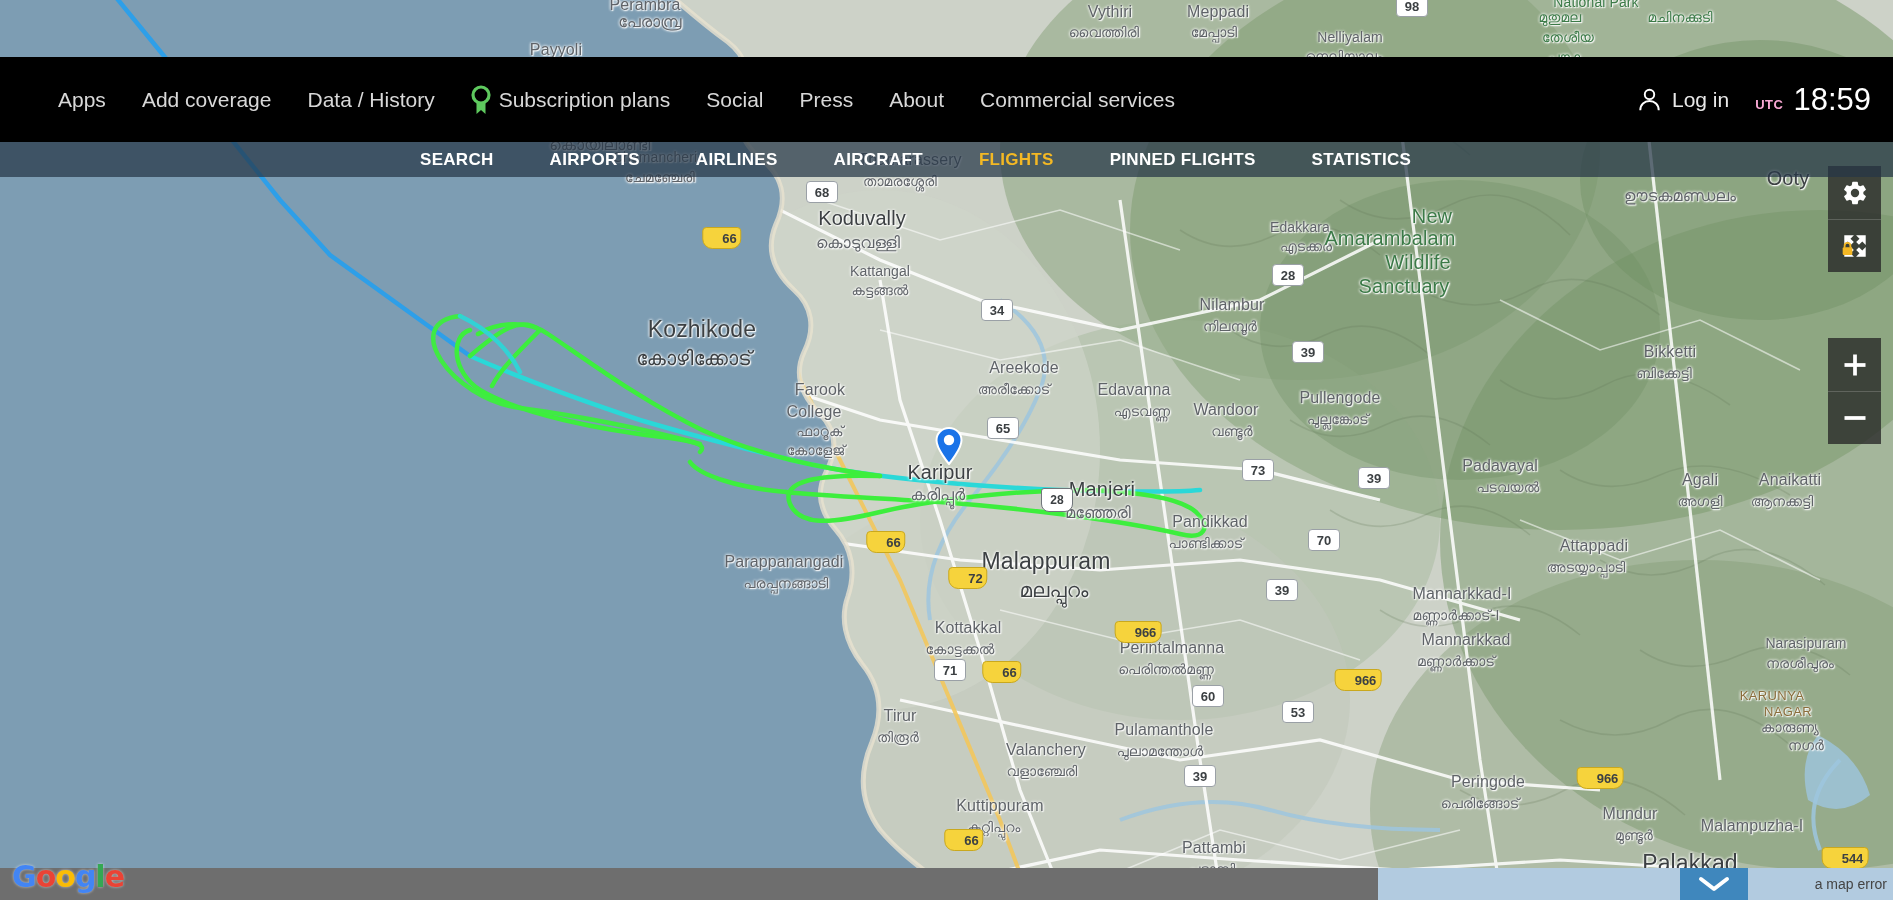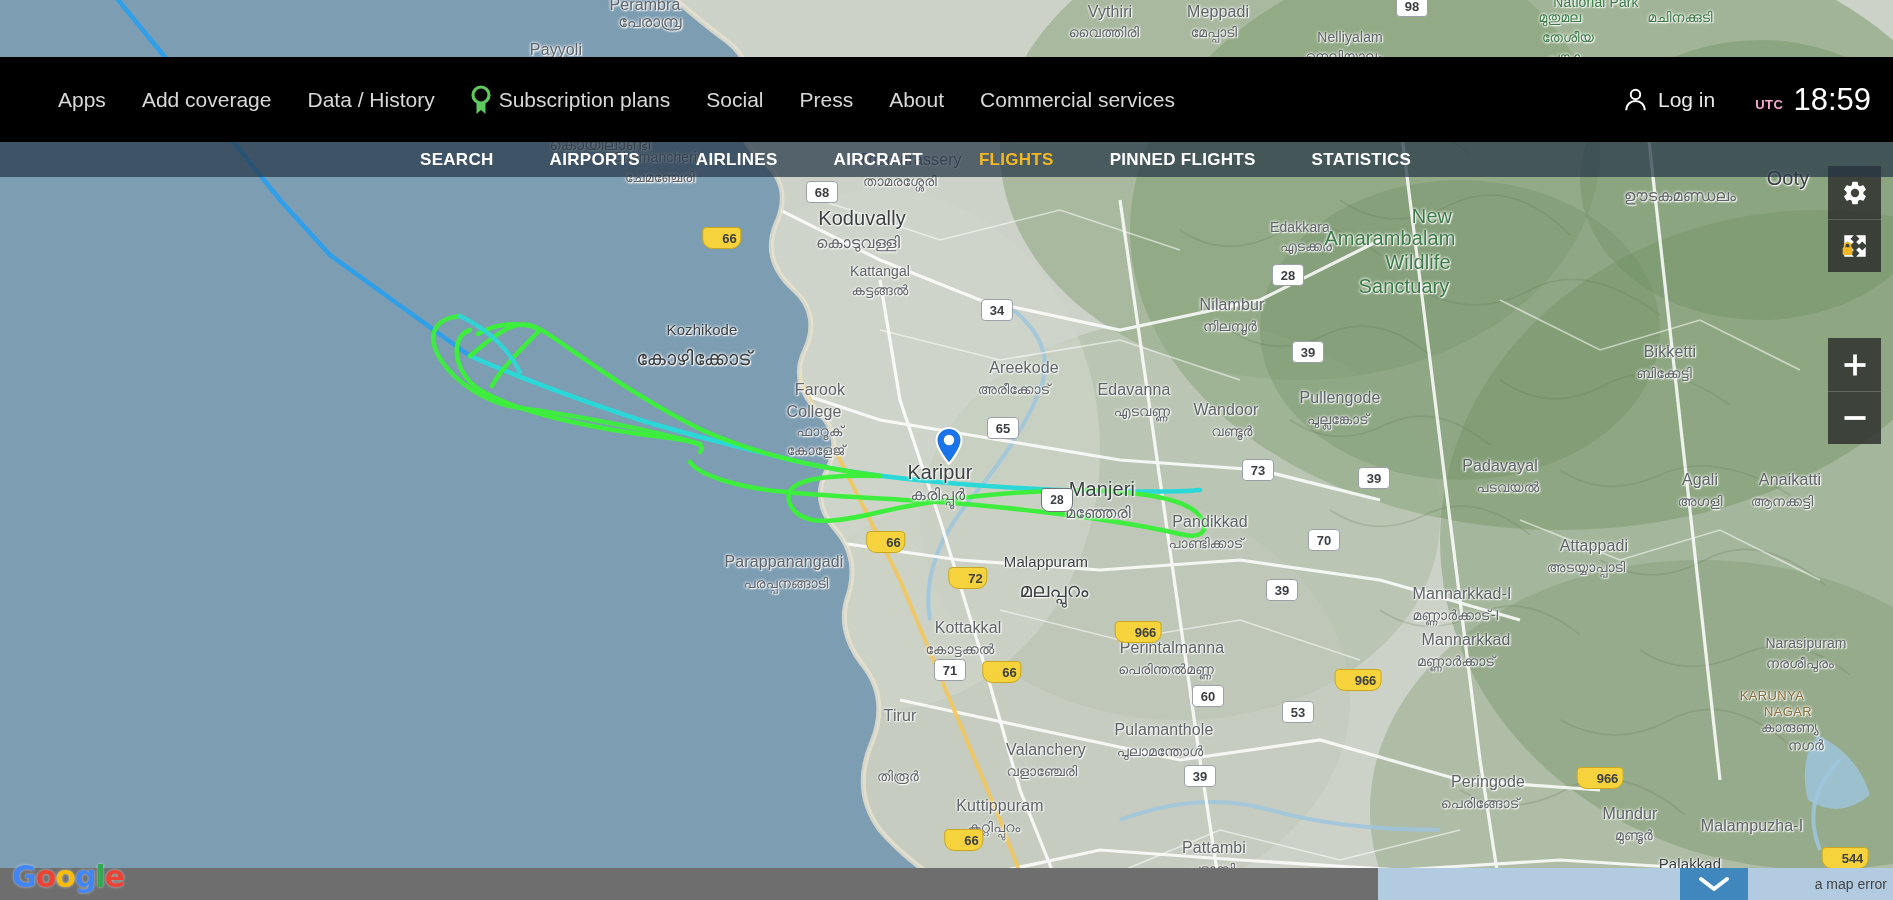--- a/index.html
+++ b/index.html
@@ -35,21 +35,21 @@
   .map-label {
     position: absolute;
     color: #4d5156;
     text-shadow: 0 0 3px rgba(255,255,255,.95), 0 0 3px rgba(255,255,255,.95), 1px 1px 1px rgba(255,255,255,.9);
     white-space: nowrap;
     pointer-events: none;
     line-height: 1.12;
     letter-spacing: .1px;
   }
   .map-label.city { font-size: 20px; color: #3c4043; }
-  .map-label.big  { font-size: 15px; color: #3c4043; text-align: center; }
+  .map-label.big  { font-size: 23px; color: #3c4043; text-align: center; }
   .map-label.sm   { font-size: 16px; color: #5f6368; }
   .map-label.xs   { font-size: 14px; color: #5f6368; }
   .map-label.park { color: #3b7a47; font-size: 20px; }
   .map-label.green-sm { color: #3b7a47; font-size: 14px; }
   .map-label.brown { color: #8a6d3b; font-size: 13px; letter-spacing:.4px; }
 
   
   .shield {
     position: absolute;
     font-size: 13px; font-weight: 700;
@@ -134,21 +134,21 @@
   }
   .ribbon-icon { margin-right: 8px; display: inline-flex; }
 
   .topright {
     position: absolute; right: 22px; top: 0; height: 85px;
     display: flex; align-items: center; gap: 0;
   }
   .login {
     display: flex; align-items: center;
     color: #e8e8e8; font-size: 21px;
-    margin-right: 40px;
+    margin-right: 26px;
   }
   .login svg { margin-right: 9px; }
   .utc-label {
     color: #f9a8d4; font-size: 13px; font-weight: 600;
     letter-spacing: .5px; margin-right: 10px;
     position: relative; top: 5px;
   }
   .clock {
     color: #ffffff; font-size: 31px; letter-spacing: 0px;
     font-family: "Liberation Sans", sans-serif;
@@ -442,21 +442,21 @@
         <div class="map-label xs" style="left: 1456px; top: 662px; transform: translate(-50%, -50%);">മണ്ണാർക്കാട്</div>
         <div class="map-label big" style="left: 1046px; top: 562px; transform: translate(-50%, -50%);">Malappuram</div>
         <div class="map-label city" style="left: 1054px; top: 590px; transform: translate(-50%, -50%);">മലപ്പുറം</div>
         <div class="map-label sm" style="left: 784px; top: 562px; transform: translate(-50%, -50%);">Parappanangadi</div>
         <div class="map-label xs" style="left: 786px; top: 584px; transform: translate(-50%, -50%);">പരപ്പനങ്ങാടി</div>
         <div class="map-label sm" style="left: 968px; top: 628px; transform: translate(-50%, -50%);">Kottakkal</div>
         <div class="map-label xs" style="left: 960px; top: 650px; transform: translate(-50%, -50%);">കോട്ടക്കൽ</div>
         <div class="map-label sm" style="left: 1172px; top: 648px; transform: translate(-50%, -50%);">Perintalmanna</div>
         <div class="map-label xs" style="left: 1166px; top: 670px; transform: translate(-50%, -50%);">പെരിന്തൽമണ്ണ</div>
         <div class="map-label sm" style="left: 900px; top: 716px; transform: translate(-50%, -50%);">Tirur</div>
-        <div class="map-label xs" style="left: 898px; top: 778px; transform: translate(-50%, -50%); font-family: Liberation Mono, monospace;">തിരൂർ</div>
+        <div class="map-label xs" style="left: 898px; top: 738px; transform: translate(-50%, -50%);">തിരൂർ</div>
         <div class="map-label sm" style="left: 1046px; top: 750px; transform: translate(-50%, -50%);">Valanchery</div>
         <div class="map-label xs" style="left: 1042px; top: 772px; transform: translate(-50%, -50%);">വളാഞ്ചേരി</div>
         <div class="map-label sm" style="left: 1164px; top: 730px; transform: translate(-50%, -50%);">Pulamanthole</div>
         <div class="map-label xs" style="left: 1160px; top: 752px; transform: translate(-50%, -50%);">പുലാമന്തോൾ</div>
         <div class="map-label sm" style="left: 1488px; top: 782px; transform: translate(-50%, -50%);">Peringode</div>
         <div class="map-label xs" style="left: 1480px; top: 804px; transform: translate(-50%, -50%);">പെരിങ്ങോട്</div>
         <div class="map-label sm" style="left: 1630px; top: 814px; transform: translate(-50%, -50%);">Mundur</div>
         <div class="map-label xs" style="left: 1634px; top: 836px; transform: translate(-50%, -50%);">മുണ്ടൂർ</div>
         <div class="map-label sm" style="left: 1752px; top: 826px; transform: translate(-50%, -50%);">Malampuzha-I</div>
         <div class="map-label sm" style="left: 1000px; top: 806px; transform: translate(-50%, -50%);">Kuttippuram</div>

